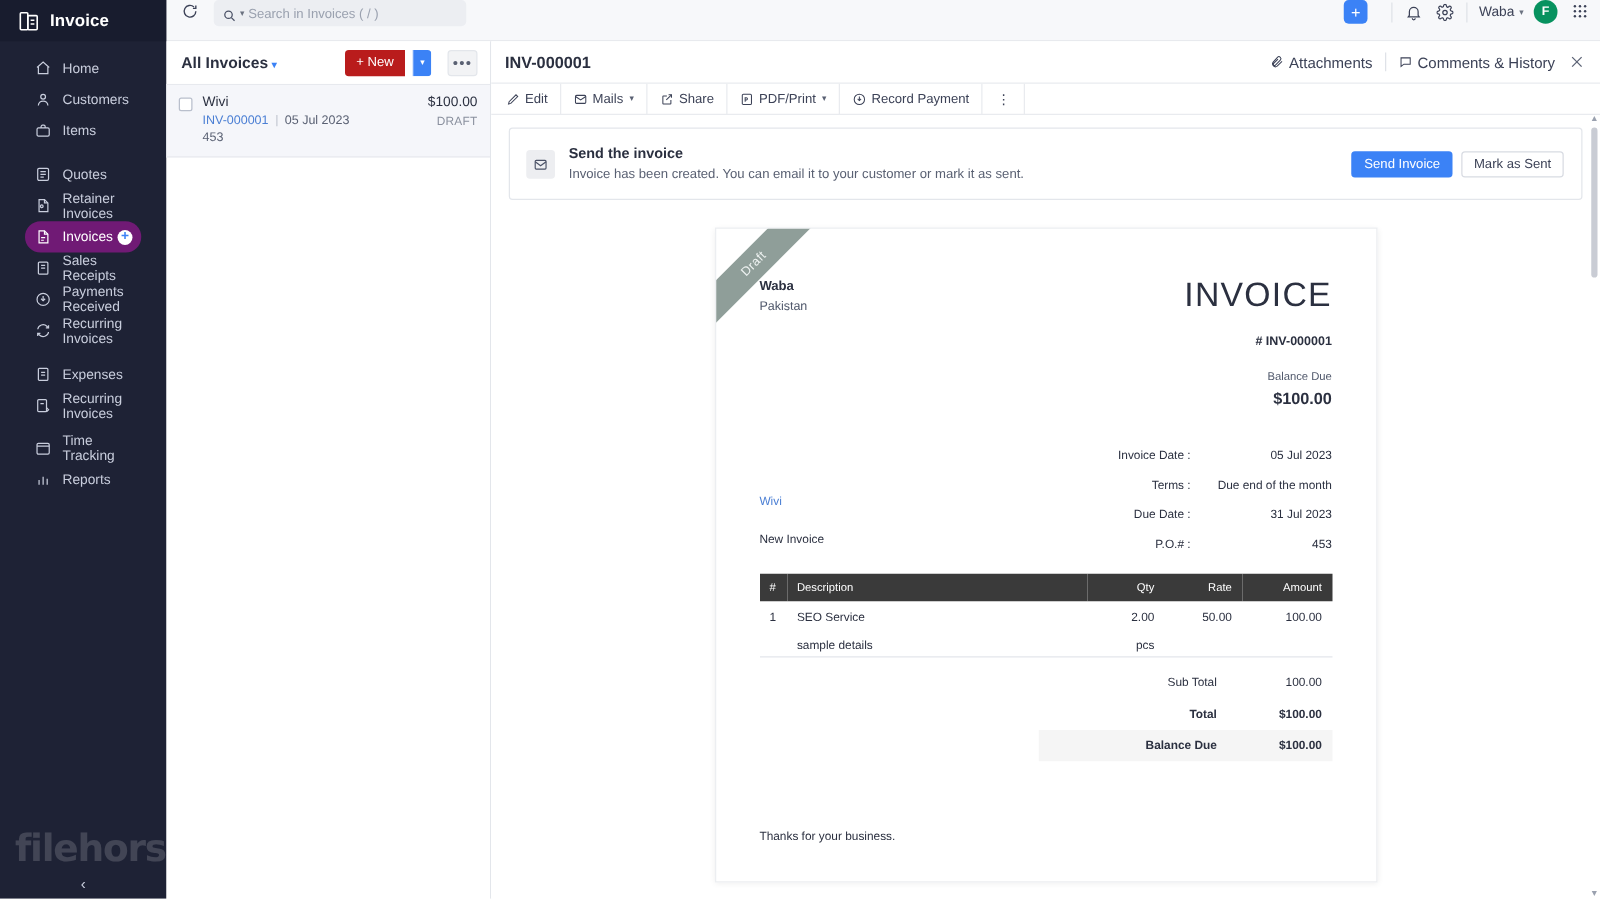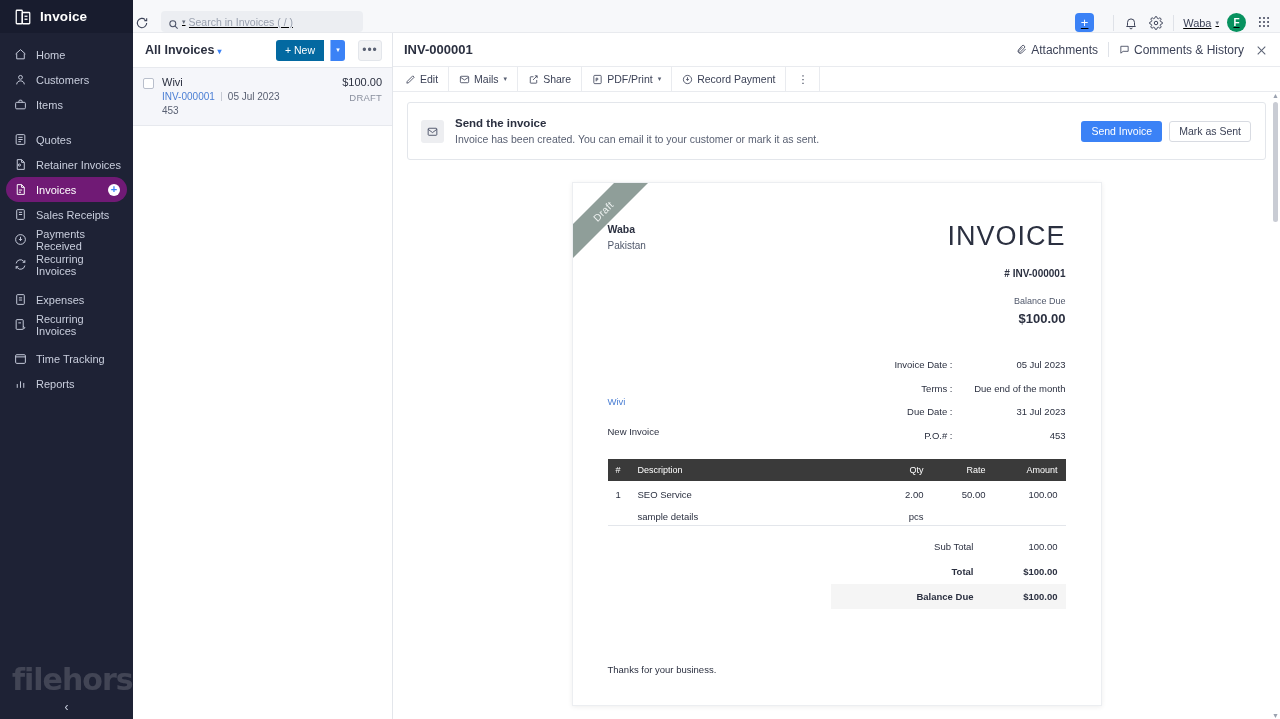--- a/index.html
+++ b/index.html
@@ -26,21 +26,21 @@
     background: #181c2e;
   }
   .brand-mark { width: 18px; height: 18px; color: #fff; display:block; }
   .brand-text { color: #ffffff; font-size: 13.5px; font-weight: 600; letter-spacing: .1px; }
 
   .nav { padding-top: 9px; }
   .nav-group { padding: 0 0 0 0; }
   .nav-item {
     display: flex; align-items: center; gap: 9px;
     height: 25px;
-    margin: 0 6px;
+    margin: 0 20px;
     padding-left: 8px;
     border-radius: 13px;
     color: #c9cedd;
     font-size: 11px;
     position: relative;
     cursor: pointer;
   }
   .nav-item .ico { width: 13px; height: 13px; flex: 0 0 13px; display:block; color:#c9cedd; }
   .nav-item.active { background: #701a75; color:#fff; }
   .nav-item.active .ico { color: #fff; }
@@ -66,25 +66,24 @@
     position: absolute; bottom: 0; left: 0; width: 133px; height: 24px;
     display: flex; align-items: center; justify-content: center;
     color: #c9cedd; font-size: 12px; cursor: pointer;
   }
 
   
   .right { flex: 1 1 auto; display: flex; flex-direction: column; height: 719px; background:#fff; }
 
   .topbar {
     height: 33px; background: #f7f8fa;
-    display: flex; align-items: flex-end;
+    display: flex; align-items: flex-start;
     border-bottom: 1px solid #e8eaee;
-    padding: 0 8px 0 0;
+    padding: 0 8px 0 10px;
     flex: 0 0 33px;
-    text-decoration: underline;
   }
   .refresh-btn { width: 18px; height: 18px; color:#3c4257; display:flex; align-items:center; justify-content:center; cursor:pointer; }
   .search-box {
     margin-left: 10px;
     width: 202px; height: 21px;
     background: #eceef2; border-radius: 4px;
     display: flex; align-items: center; gap: 3px;
     padding: 0 7px;
   }
   .search-box .sico { width: 11px; height: 11px; color:#4a5166; }
@@ -123,21 +122,21 @@
     display: flex; flex-direction: column; background:#fff;
   }
   .list-header {
     height: 34px; display:flex; align-items:center;
     padding: 0 10px 0 12px; gap: 6px;
   }
   .list-title { font-size: 12.5px; color:#2b3040; font-weight:600; cursor:pointer; }
   .list-title .cv { font-size: 8px; color:#3b82f6; margin-left:3px; }
   .lh-spacer { flex:1 1 auto; }
   .new-btn {
-    height: 21px; background:#0369a1; color:#fff; border:none;
+    height: 21px; background:#b91c1c; color:#fff; border:none;
     border-radius: 3px 0 0 3px; font-size: 10.5px; padding: 0 9px;
     cursor:pointer; font-family:"Liberation Sans", sans-serif;
     display:flex; align-items:center; gap:2px;
   }
   .new-split {
     height: 21px; width: 15px; background:#3b82f6; color:#fff; border:none;
     border-left: 1px solid rgba(255,255,255,.45);
     border-radius: 0 3px 3px 0; font-size: 7px; cursor:pointer;
     display:flex; align-items:center; justify-content:center;
   }

